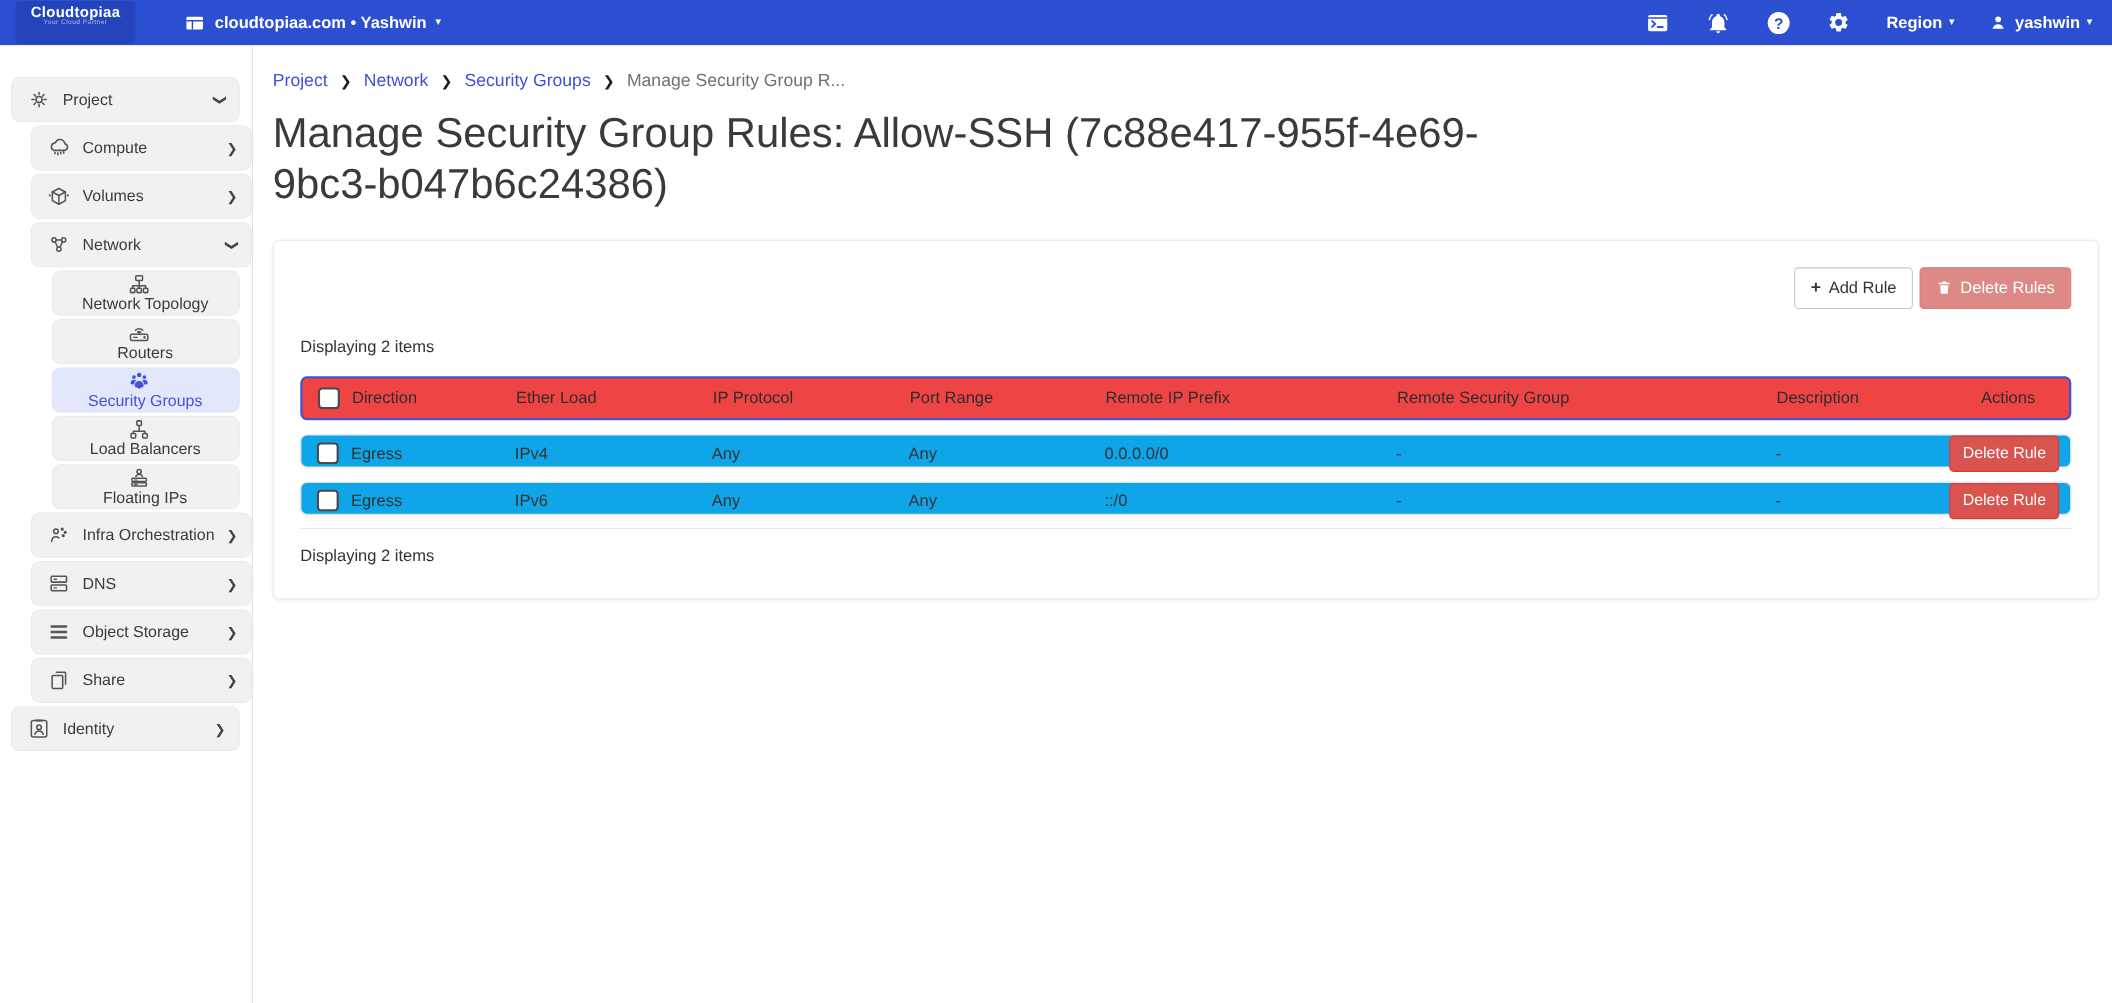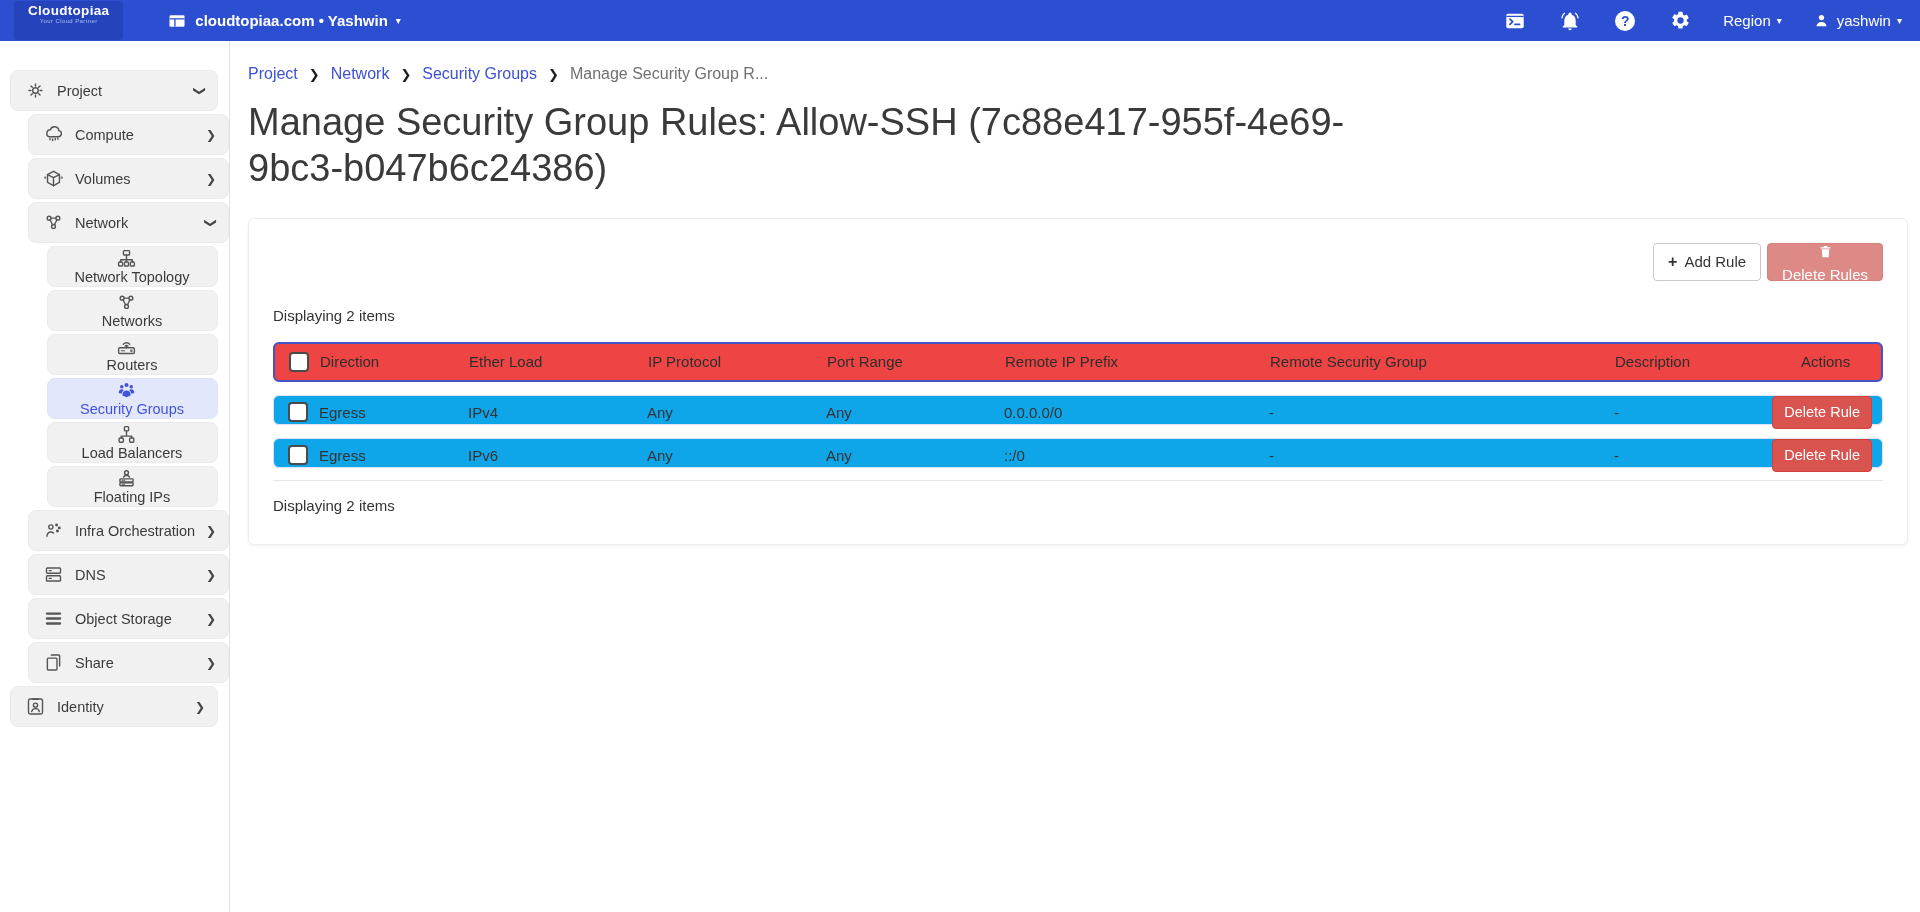--- a/index.html
+++ b/index.html
@@ -14,21 +14,21 @@
   .logo-title { font-size:13.5px; font-weight:bold; letter-spacing:.3px; line-height:1.1; }
   .logo-tagline { font-size:6px; color:#a9bdf2; letter-spacing:.4px; }
   .nav-context { margin-left:44px; display:flex; align-items:center; gap:8px; font-size:15px;
     font-weight:600; cursor:pointer; }
   .caret { font-size:10px; line-height:1; }
   .nav-right { margin-left:auto; display:flex; align-items:center; gap:31px; margin-right:18px; }
   .n-btn { display:inline-flex; align-items:center; justify-content:center; width:24px; height:24px;
     cursor:pointer; }
   .help-badge { width:20px; height:20px; background:#fff; color:#2b4fd0; border-radius:50%;
     font-size:14px; font-weight:bold; display:inline-flex; align-items:center; justify-content:center; }
-  .nav-drop { display:inline-flex; align-items:center; gap:6px; font-size:15px; font-weight:400;
+  .nav-drop { display:inline-flex; align-items:center; gap:6px; font-size:15px; font-weight:700;
     cursor:pointer; }
 
   
   .sidebar { position:fixed; top:41px; left:0; width:230px; height:871px; background:#fff;
     border-right:1px solid #e3e3e3; padding-top:29px; overflow:hidden; }
   .side-item { height:41px; margin-bottom:3px; border-radius:8px; background:#f1f1f1;
     border:1px solid #eaeaea; display:flex; align-items:center; padding:0 12px 0 13px;
     color:#3b3b3b; font-size:14.5px; cursor:pointer; white-space:nowrap; }
   .lvl1 { margin-left:10px; margin-right:11px; }
   .lvl2 { margin-left:28px; }
@@ -52,21 +52,21 @@
     max-width:1120px; line-height:1.22; }
 
   
   .panel { margin-top:26px; width:1660px; background:#fff; border:1px solid #ededed;
     border-radius:6px; box-shadow:0 1px 3px rgba(0,0,0,.06); padding:24px 24px 28px; }
   .panel-actions { display:flex; justify-content:flex-end; gap:6px; }
   .btn { height:38px; border-radius:4px; font-size:15px; display:inline-flex; align-items:center;
     gap:7px; padding:0 14px; font-family:inherit; }
   .btn-default { background:#fff; border:1px solid #c9c9c9; color:#333; cursor:pointer; }
   .plus-glyph { font-weight:bold; font-size:16px; }
-  .btn-danger-dis { background:#dd8a86; border:1px solid #d67f7b; color:#fff; cursor:not-allowed;flex-direction:column; }
+  .btn-danger-dis { background:#dd8a86; border:1px solid #d67f7b; color:#fff; cursor:not-allowed; }
   .count-label { margin-top:26px; font-size:15px; color:#333; }
 
   .grid-row { display:grid;
     grid-template-columns:31px 149px 179px 179px 178px 265px 345px 186px minmax(0,1fr);
     align-items:center; padding:0 10px 0 14px; }
   .table-head { height:40px; background:#ef4444; border:2px solid #4353c8; border-radius:6px;
     margin-top:18px; font-size:15px; color:#2e2e2e; }
   .row { height:30px; background:#0ea5e9; border:1px solid #dfe3f3; border-radius:6px;
     margin-top:13px; font-size:15px; color:#333; box-shadow:0 1px 2px rgba(0,0,0,.03); }
   .cell { overflow:hidden; text-overflow:ellipsis; white-space:nowrap; padding-right:8px; }
@@ -186,31 +186,20 @@
       <span class="s-icon">
         <svg viewBox="0 0 24 24" width="21" height="21" fill="none" stroke="currentColor" stroke-width="1.6" stroke-linecap="round" stroke-linejoin="round">
           <rect x="8.5" y="3" width="7" height="5" rx="1"></rect>
           <rect x="3" y="16" width="4.6" height="4.6" rx="1"></rect>
           <rect x="9.7" y="16" width="4.6" height="4.6" rx="1"></rect>
           <rect x="16.4" y="16" width="4.6" height="4.6" rx="1"></rect>
           <path d="M12 8v5.5M5.3 16v-2.5h13.4V16M12 13.5V16"></path>
         </svg>
       </span>
       <span class="s-label">Network Topology</span>
-    </div>
-    <div class="side-item lvl3">
-      <span class="s-icon">
-        <svg viewBox="0 0 24 24" width="21" height="21" fill="none" stroke="currentColor" stroke-width="1.6" stroke-linecap="round" stroke-linejoin="round">
-          <circle cx="7" cy="7" r="2.2"></circle>
-          <circle cx="17" cy="7" r="2.2"></circle>
-          <circle cx="12" cy="16.5" r="2.2"></circle>
-          <path d="M9.2 7h5.6M8 8.9l2.9 5.7M16 8.9l-2.9 5.7"></path>
-        </svg>
-      </span>
-      <span class="s-label">Networks</span>
     </div>
     <div class="side-item lvl3">
       <span class="s-icon">
         <svg viewBox="0 0 24 24" width="21" height="21" fill="none" stroke="currentColor" stroke-width="1.6" stroke-linecap="round" stroke-linejoin="round">
           <rect x="3" y="13.5" width="18" height="6.5" rx="1.5"></rect>
           <path d="M8.3 9.3a5.2 5.2 0 0 1 7.4 0M10.4 11.4a2.7 2.7 0 0 1 3.2 0M12 13.5v-1.2"></path>
           <circle cx="17.6" cy="16.8" r=".6"></circle>
           <path d="M6 16.8h4" stroke-width="1.2"></path>
         </svg>
       </span>

